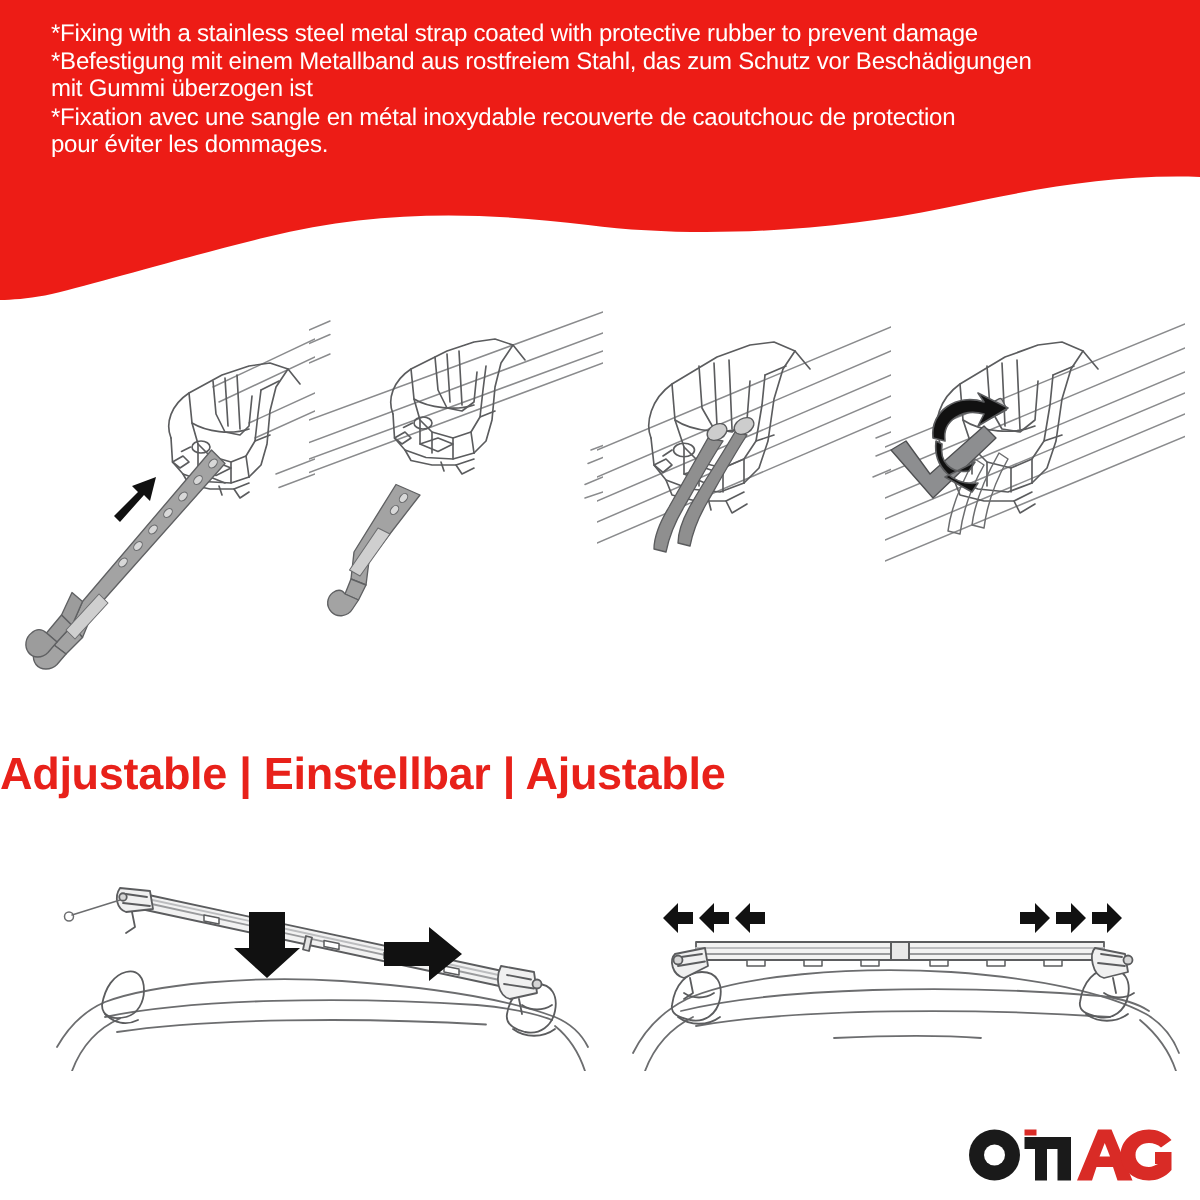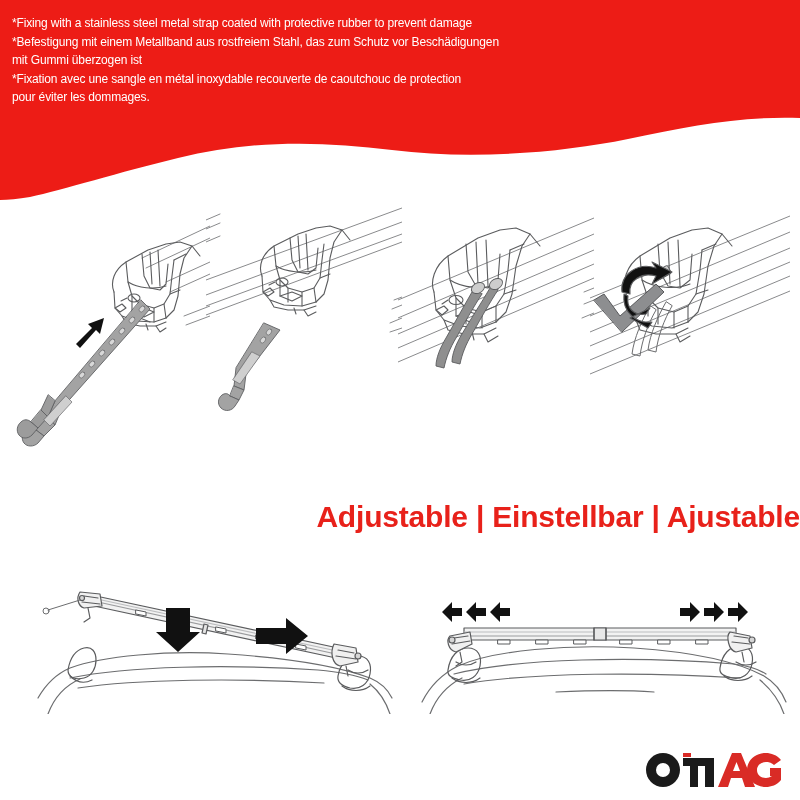--- a/index.html
+++ b/index.html
@@ -27,25 +27,25 @@
     height: 200px;
   }
   #banner svg {
     position: absolute;
     left: 0;
     top: 0;
     display: block;
   }
   #banner-text {
     position: absolute;
-    left: 12px;
+    left: 34px;
     top: 14px;
     width: 760px;
     color: #ffffff;
-    font-size: 12px;
+    font-size: 16px;
     line-height: 18.6px;
     letter-spacing: -0.15px;
     white-space: pre-wrap;
     font-weight: 400;
   }
 
   
   #panels {
     position: absolute;
     left: 0;
@@ -59,21 +59,21 @@
     height: 268px;
   }
   .panel svg { display: block; }
 
   
   #adjustable-title {
     position: absolute;
     left: 0;
     top: 500px;
     width: 800px;
-    text-align: right;
+    text-align: left;
     color: #e8211a;
     font-size: 30px;
     font-weight: bold;
     letter-spacing: -0.2px;
   }
 
   
   #bottom-left-diagram {
     position: absolute;
     left: 18px;

